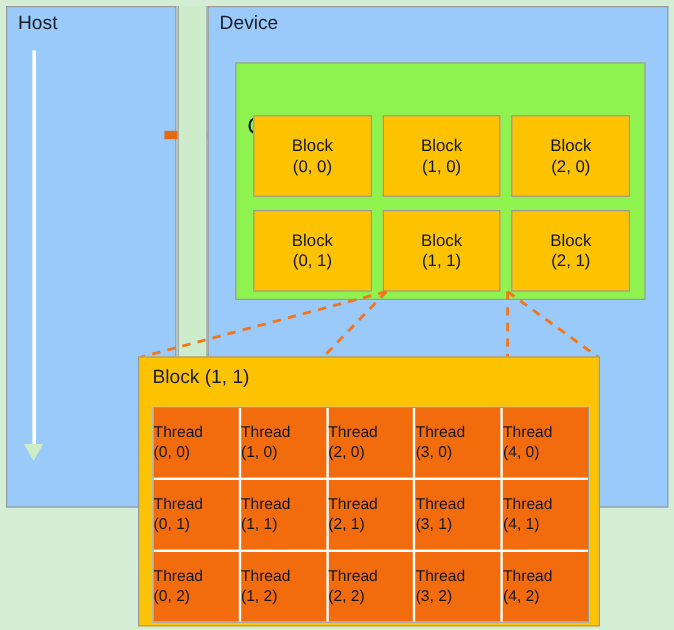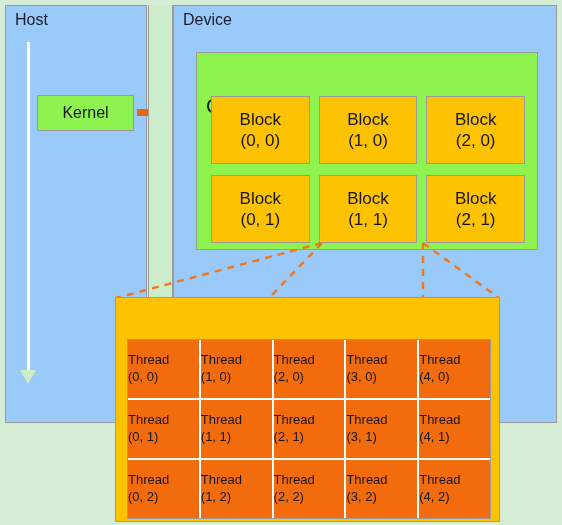--- a/index.html
+++ b/index.html
@@ -131,21 +131,21 @@
   .block-cell {
     width: 99px;
     height: 68px;
     background: #fdc300;
     border: 1px solid #9a9a9a;
     box-sizing: border-box;
     display: flex;
     flex-direction: column;
     align-items: center;
     justify-content: center;
-    font-size: 17px;
+    font-size: 14px;
     color: #16161f;
     line-height: 1.25;
   }
 
   
   .dashes {
     position: absolute;
     left: 0; top: 0;
     width: 562px; height: 525px;
     pointer-events: none;
@@ -204,23 +204,20 @@
 
 <div id="canvas">
 
   <div class="host-box">
     <div class="panel-title">Host</div>
   </div>
 
   <div class="host-arrow-shaft"></div>
   <div class="host-arrow-head"></div>
 
-  <div class="kernel-box">
-    <span>Kernel</span>
-  </div>
 
   <div class="kernel-arrow-shaft"></div>
   <div class="kernel-arrow-head"></div>
 
   <div class="green-strip"></div>
 
   <div class="device-box">
     <div class="panel-title">Device</div>
   </div>
 
@@ -261,20 +258,21 @@
   <svg class="dashes" viewBox="0 0 562 525" width="562" height="525">
     <g stroke="#f2761b" stroke-width="2.4" stroke-dasharray="7,6" fill="none" stroke-linecap="butt">
       <line x1="322" y1="243" x2="116" y2="298"></line>
       <line x1="322" y1="243" x2="269" y2="298"></line>
       <line x1="423" y1="243" x2="423" y2="298"></line>
       <line x1="423" y1="243" x2="499" y2="298"></line>
     </g>
   </svg>
 
   <div class="detail-panel">
+    <div class="detail-title">Block (1, 1)</div>
 
     <div class="thread-grid">
       <div class="thread-cell">
         <span>Thread</span>
         <span>(0, 0)</span>
       </div>
       <div class="thread-cell">
         <span>Thread</span>
         <span>(1, 0)</span>
       </div>

